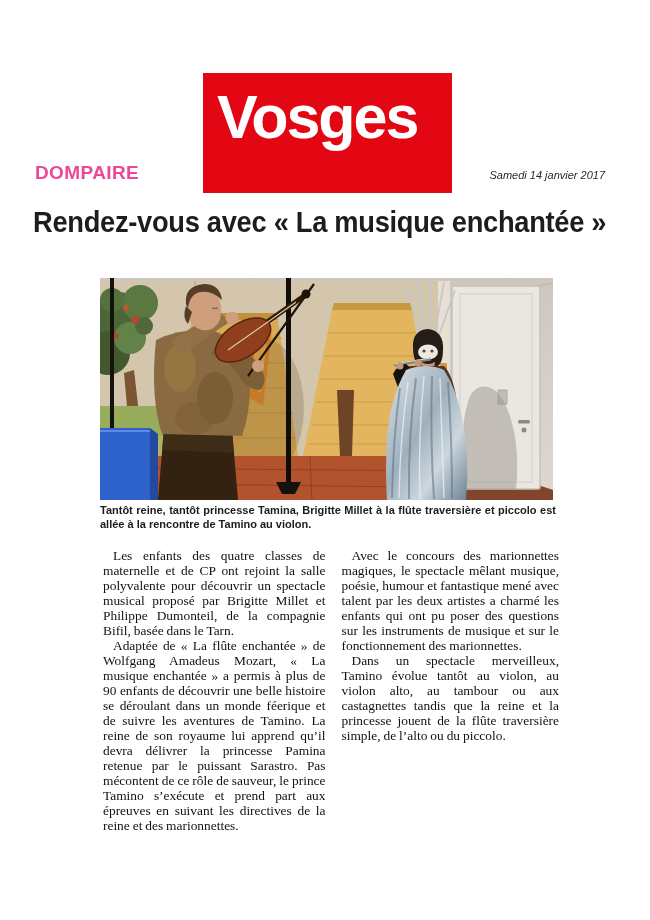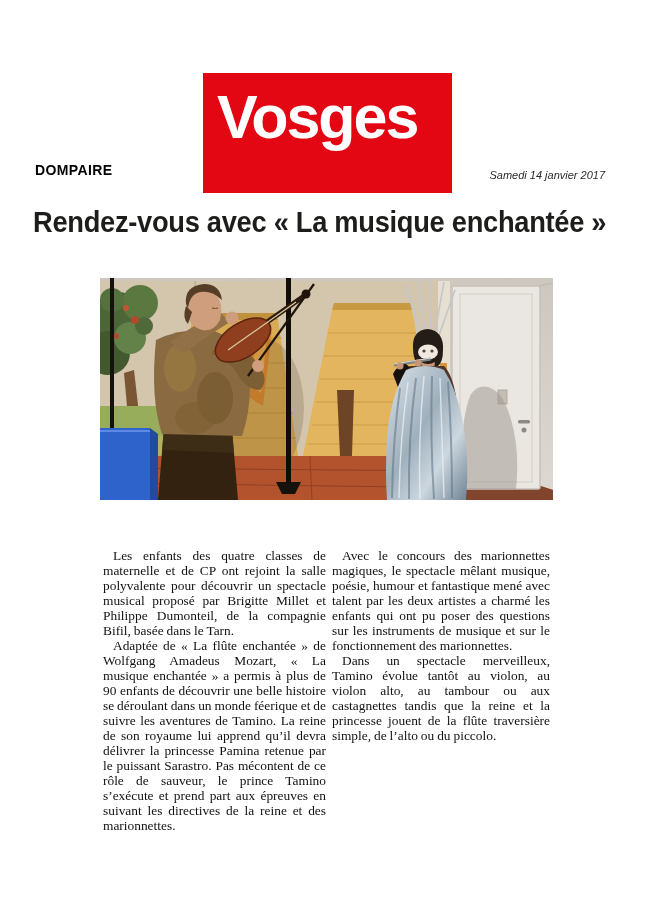--- a/index.html
+++ b/index.html
@@ -37,24 +37,24 @@
     font-family: "Liberation Serif", serif;
     font-style: italic;
     font-size: 45px;
     line-height: 1;
   }
 
   
   .section-label {
     position: absolute;
     left: 35px; top: 162px;
-    font-size: 14px;
+    font-size: 19px;
     font-weight: bold;
     letter-spacing: 0.4px;
-    color: #000000;
+    color: #ec4899;
   }
   .date-label {
     position: absolute;
     right: 45px; top: 169px;
     font-size: 11px;
     font-style: italic;
     color: #2a2a2a;
   }
 
   
@@ -91,21 +91,21 @@
     color: #1c1c1c;
     text-align: justify;
   }
 
   
   .columns {
     position: absolute;
     left: 103px; top: 548px;
     width: 456px;
     display: flex;
-    gap: 6px;
+    gap: 16px;
   }
   .col { width: 223px; }
   .col.right { width: 218px; }
   .col p {
     font-family: "Liberation Serif", serif;
     font-size: 13.4px;
     line-height: 15px;
     color: #111111;
     text-align: justify;
     text-indent: 10px;
@@ -280,20 +280,21 @@
       </g>
 
       <g>
         <rect x="0" y="150" width="50" height="72" fill="#2e63cc"></rect>
         <polygon points="50,150 58,156 58,222 50,222" fill="#234a9e"></polygon>
         <line x1="0" y1="153" x2="50" y2="153" stroke="#5d8ae6" stroke-width="2"></line>
       </g>
     </svg>
   </div>
 
+  <div class="caption">Tantôt reine, tantôt princesse Tamina, Brigitte Millet à la flûte traversière et piccolo est allée à la rencontre de Tamino au violon.</div>
 
   <div class="columns">
     <div class="col left">
       <p>Les enfants des quatre classes de maternelle et de CP ont rejoint la salle polyvalente pour découvrir un spectacle musical proposé par Brigitte Millet et Philippe Dumonteil, de la compagnie Bifil, basée dans le Tarn.</p>
       <p>Adaptée de « La flûte enchantée » de Wolfgang Amadeus Mozart, « La musique enchantée » a permis à plus de 90 enfants de découvrir une belle histoire se déroulant dans un monde féerique et de suivre les aventures de Tamino. La reine de son royaume lui apprend qu’il devra délivrer la princesse Pamina retenue par le puissant Sarastro. Pas mécontent de ce rôle de sauveur, le prince Tamino s’exécute et prend part aux épreuves en suivant les directives de la reine et des marionnettes.</p>
     </div>
     <div class="col right">
       <p>Avec le concours des marionnettes magiques, le spectacle mêlant musique, poésie, humour et fantastique mené avec talent par les deux artistes a charmé les enfants qui ont pu poser des questions sur les instruments de musique et sur le fonctionnement des marionnettes.</p>
       <p>Dans un spectacle merveilleux, Tamino évolue tantôt au violon, au violon alto, au tambour ou aux castagnettes tandis que la reine et la princesse jouent de la flûte traversière simple, de l’alto ou du piccolo.</p>
     </div>

